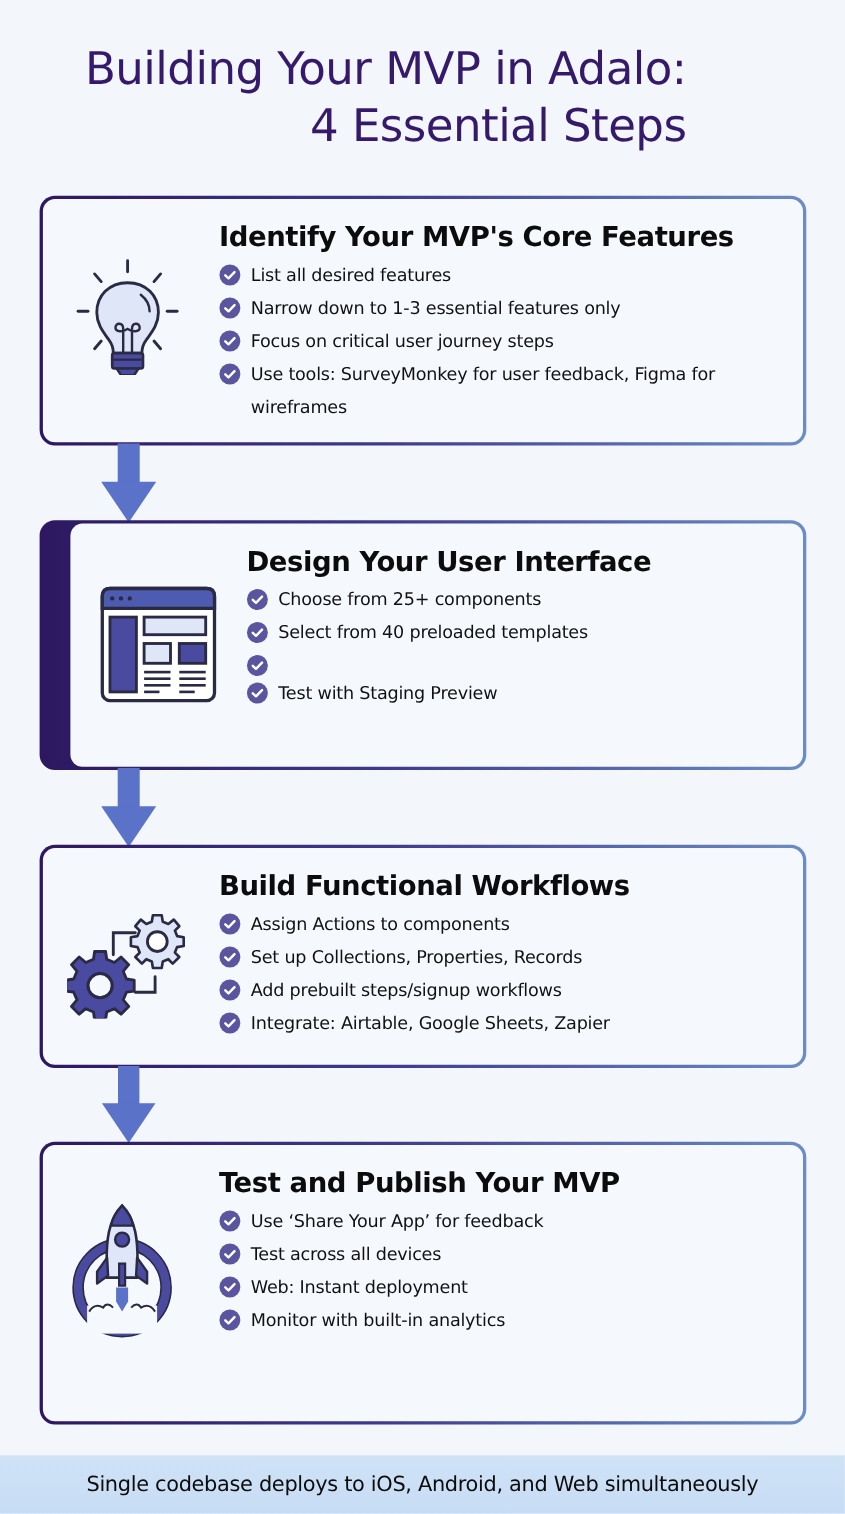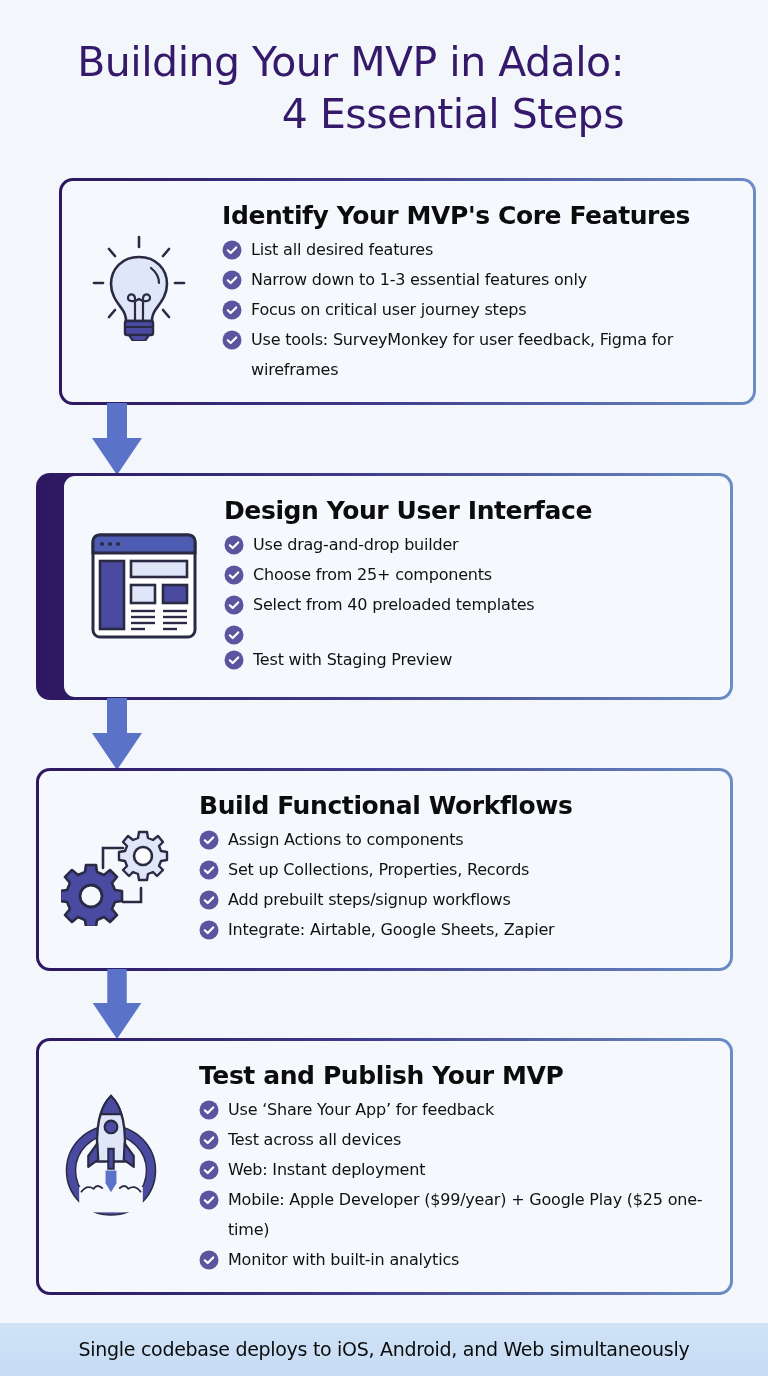--- a/index.html
+++ b/index.html
@@ -87,21 +87,21 @@
     }
   </style>
 </head>
 <body>
 
 <div class="title">
   <div>Building Your MVP in Adalo:</div>
   <div>4 Essential Steps</div>
 </div>
 
-<div class="card" style="top:178px; height:227px;margin-left:23px;">
+<div class="card" style="top:178px; height:227px;">
   <div class="card-inner">
     <svg class="card-icon" viewBox="0 0 110 110" style="top:50px;">
       <g stroke="#2a2a45" stroke-width="2.6" stroke-linecap="round" fill="none">
         <line x1="55" y1="6" x2="55" y2="16"></line>
         <line x1="25" y1="18" x2="31" y2="25"></line>
         <line x1="85" y1="18" x2="79" y2="25"></line>
         <line x1="10" y1="52" x2="19" y2="52"></line>
         <line x1="91" y1="52" x2="100" y2="52"></line>
         <line x1="25" y1="86" x2="31" y2="79"></line>
         <line x1="85" y1="86" x2="79" y2="79"></line>
@@ -178,27 +178,20 @@
       </g>
     </svg>
     <div class="card-content">
       <div class="card-title">Design Your User Interface</div>
       <ul class="bullets">
         <li class="bullet">
           <svg class="check" viewBox="0 0 20 20">
               <circle cx="10" cy="10" r="9.5" fill="#5a559e"></circle>
               <path d="M5.8 10.3 L8.7 13 L14.2 7.4" stroke="#fff" stroke-width="2.2" fill="none" stroke-linecap="round" stroke-linejoin="round"></path>
             </svg>
-          <span>Use drag-and-drop builder</span>
-        </li>
-        <li class="bullet">
-          <svg class="check" viewBox="0 0 20 20">
-              <circle cx="10" cy="10" r="9.5" fill="#5a559e"></circle>
-              <path d="M5.8 10.3 L8.7 13 L14.2 7.4" stroke="#fff" stroke-width="2.2" fill="none" stroke-linecap="round" stroke-linejoin="round"></path>
-            </svg>
           <span>Choose from 25+ components</span>
         </li>
         <li class="bullet">
           <svg class="check" viewBox="0 0 20 20">
               <circle cx="10" cy="10" r="9.5" fill="#5a559e"></circle>
               <path d="M5.8 10.3 L8.7 13 L14.2 7.4" stroke="#fff" stroke-width="2.2" fill="none" stroke-linecap="round" stroke-linejoin="round"></path>
             </svg>
           <span>Select from 40 preloaded templates</span>
         </li>
         <li class="bullet">
@@ -320,27 +313,20 @@
               <circle cx="10" cy="10" r="9.5" fill="#5a559e"></circle>
               <path d="M5.8 10.3 L8.7 13 L14.2 7.4" stroke="#fff" stroke-width="2.2" fill="none" stroke-linecap="round" stroke-linejoin="round"></path>
             </svg>
           <span>Web: Instant deployment</span>
         </li>
         <li class="bullet">
           <svg class="check" viewBox="0 0 20 20">
               <circle cx="10" cy="10" r="9.5" fill="#5a559e"></circle>
               <path d="M5.8 10.3 L8.7 13 L14.2 7.4" stroke="#fff" stroke-width="2.2" fill="none" stroke-linecap="round" stroke-linejoin="round"></path>
             </svg>
-          <span>Mobile: Apple Developer ($99/year) + Google Play ($25 one-time)</span>
-        </li>
-        <li class="bullet">
-          <svg class="check" viewBox="0 0 20 20">
-              <circle cx="10" cy="10" r="9.5" fill="#5a559e"></circle>
-              <path d="M5.8 10.3 L8.7 13 L14.2 7.4" stroke="#fff" stroke-width="2.2" fill="none" stroke-linecap="round" stroke-linejoin="round"></path>
-            </svg>
           <span>Monitor with built-in analytics</span>
         </li>
       </ul>
     </div>
   </div>
 </div>
 
 <div class="footer">Single codebase deploys to iOS, Android, and Web simultaneously</div>
 
 </body></html>

